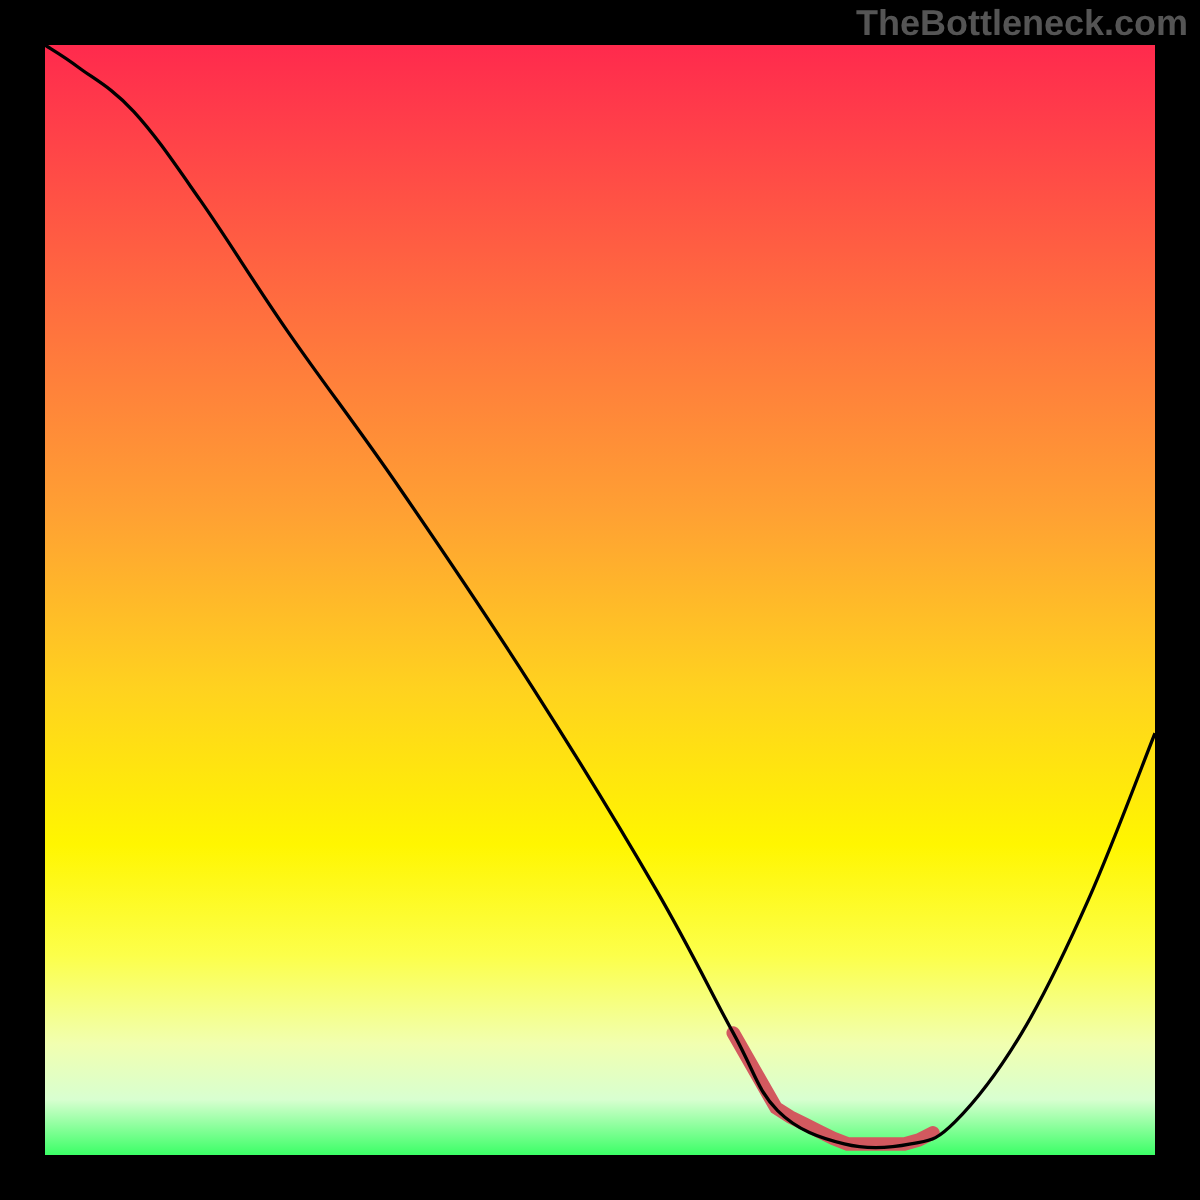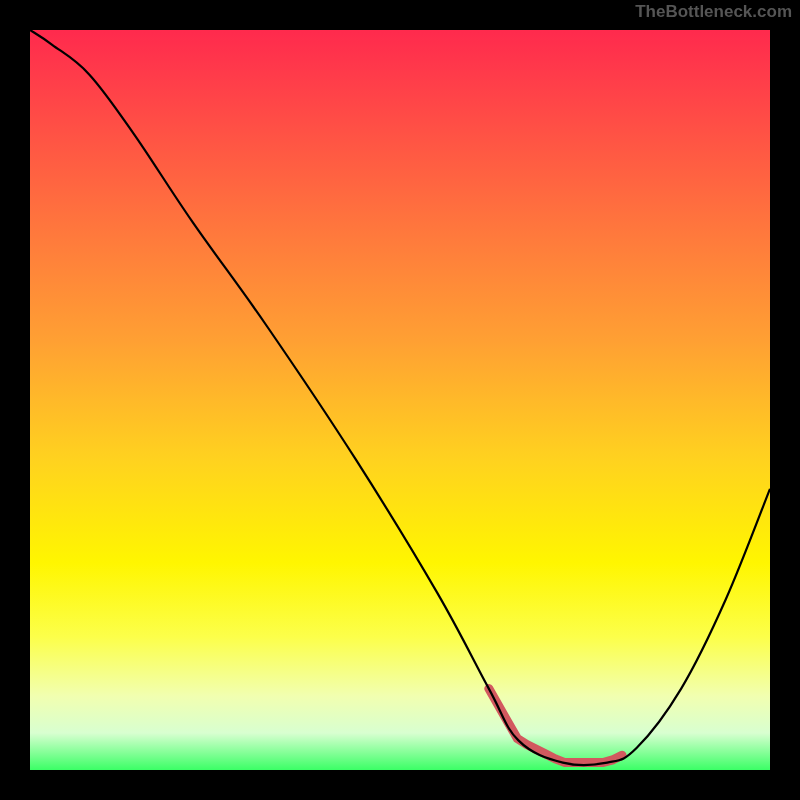--- a/index.html
+++ b/index.html
@@ -15,21 +15,21 @@
     position: relative;
     width: 800px;
     height: 800px;
     background: #000;
   }
   .watermark {
     position: absolute;
     top: 2px;
     right: 8px;
     color: #555;
-    font-size: 17px;
+    font-size: 24px;
     font-weight: bold;
     z-index: 10;
     margin-left: 27px;
   }
   .plot {
     position: absolute;
     left: 30px;
     top: 30px;
     width: 740px;
     height: 740px;

